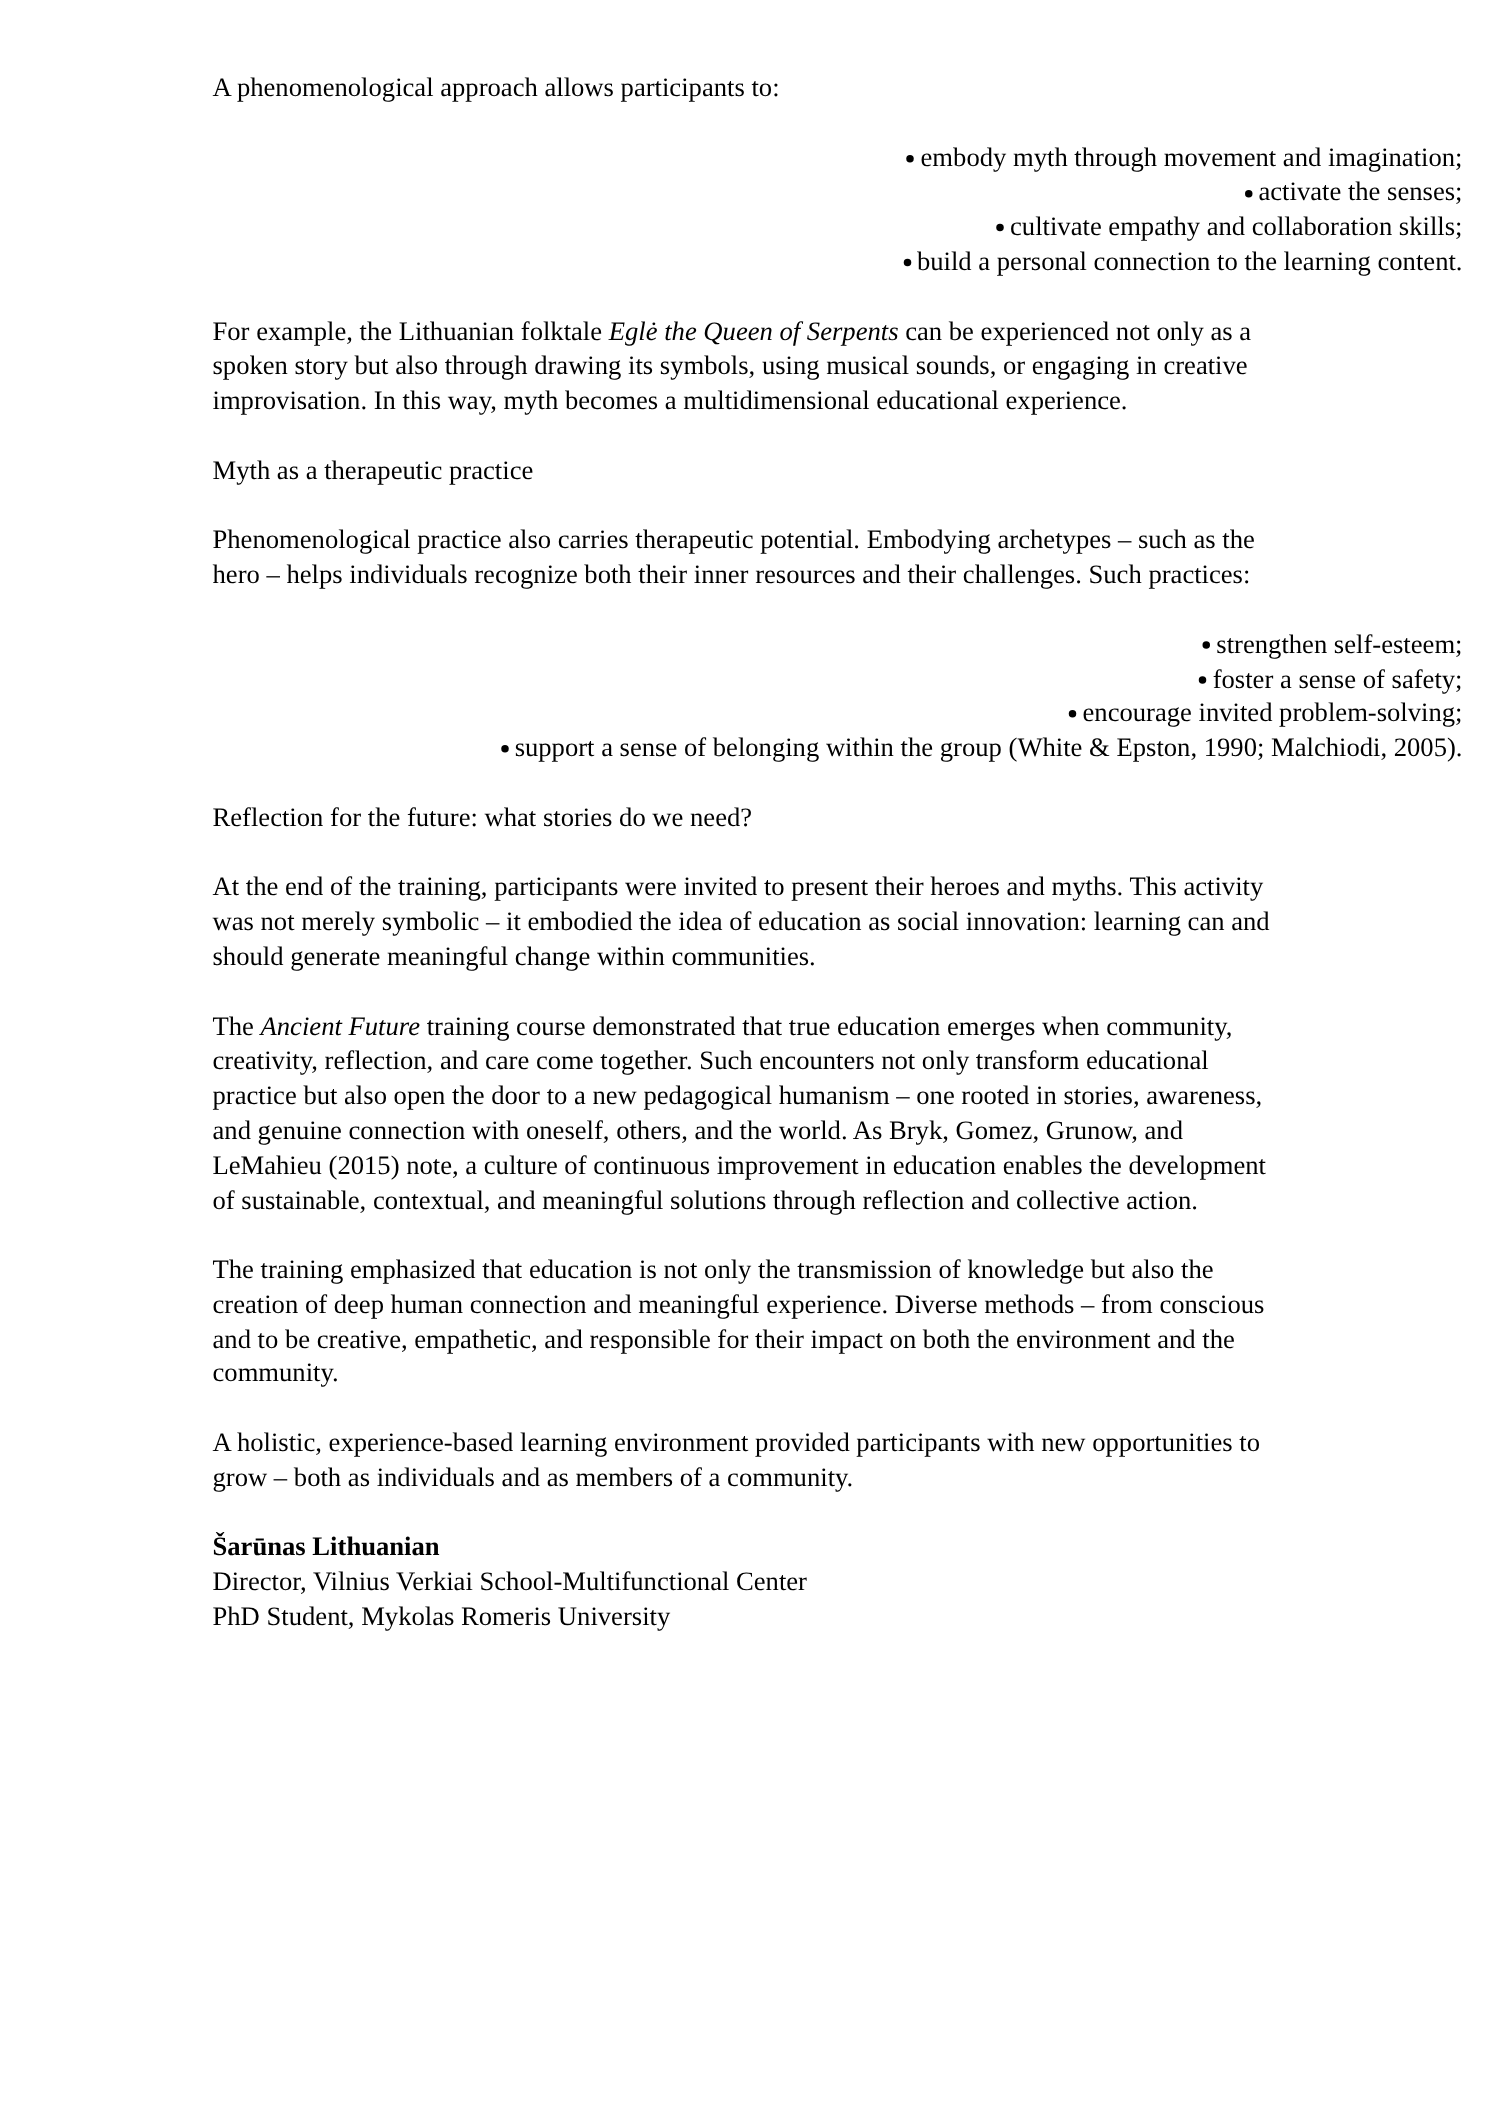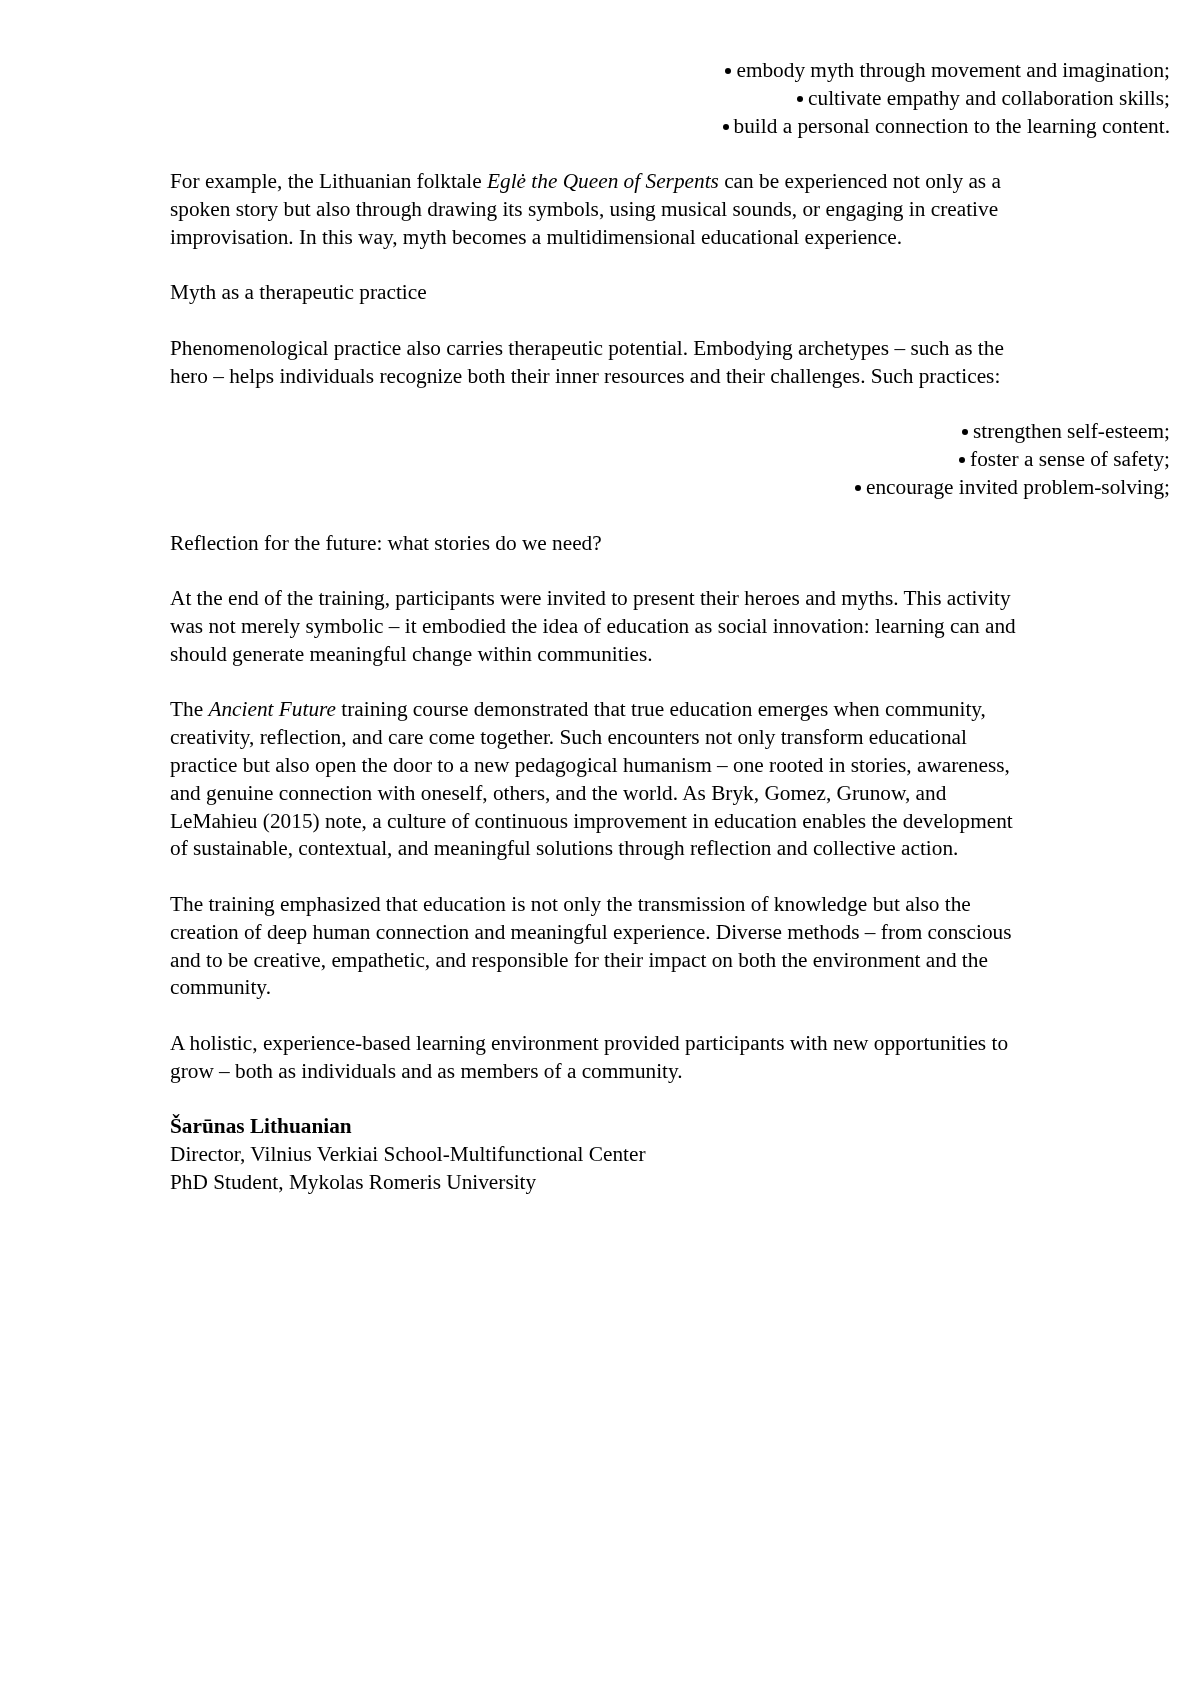--- a/index.html
+++ b/index.html
@@ -53,23 +53,27 @@
     }
     em { font-style: italic; }
     .sig-name { font-weight: bold; }
     .signature .line { line-height: 27.8px; }
   </style>
 </head>
 <body>
 
 <div class="page">
 
+  <p class="para">
+    <span class="line">A phenomenological approach allows participants to:</span>
+  </p>
 
   <ul class="bullets">
     <li><span class="bullet-icon"></span><span>embody myth through movement and imagination;</span></li>
+    <li><span class="bullet-icon"></span><span>activate the senses;</span></li>
     <li><span class="bullet-icon"></span><span>cultivate empathy and collaboration skills;</span></li>
     <li><span class="bullet-icon"></span><span>build a personal connection to the learning content.</span></li>
   </ul>
 
   <p class="para">
     <span class="line"><span>For example, the Lithuanian folktale </span><em>Eglė the Queen of Serpents</em><span> can be experienced not only as a</span></span>
     <span class="line">spoken story but also through drawing its symbols, using musical sounds, or engaging in creative</span>
     <span class="line">improvisation. In this way, myth becomes a multidimensional educational experience.</span>
   </p>
 
@@ -79,20 +83,21 @@
 
   <p class="para">
     <span class="line">Phenomenological practice also carries therapeutic potential. Embodying archetypes – such as the</span>
     <span class="line">hero – helps individuals recognize both their inner resources and their challenges. Such practices:</span>
   </p>
 
   <ul class="bullets">
     <li><span class="bullet-icon"></span><span>strengthen self-esteem;</span></li>
     <li><span class="bullet-icon"></span><span>foster a sense of safety;</span></li>
     <li><span class="bullet-icon"></span><span>encourage invited problem-solving;</span></li>
+    <li><span class="bullet-icon"></span><span>support a sense of belonging within the group (White &amp; Epston, 1990; Malchiodi, 2005).</span></li>
   </ul>
 
   <p class="para">
     <span class="line">Reflection for the future: what stories do we need?</span>
   </p>
 
   <p class="para">
     <span class="line">At the end of the training, participants were invited to present their heroes and myths. This activity</span>
     <span class="line">was not merely symbolic – it embodied the idea of education as social innovation: learning can and</span>
     <span class="line">should generate meaningful change within communities.</span>

